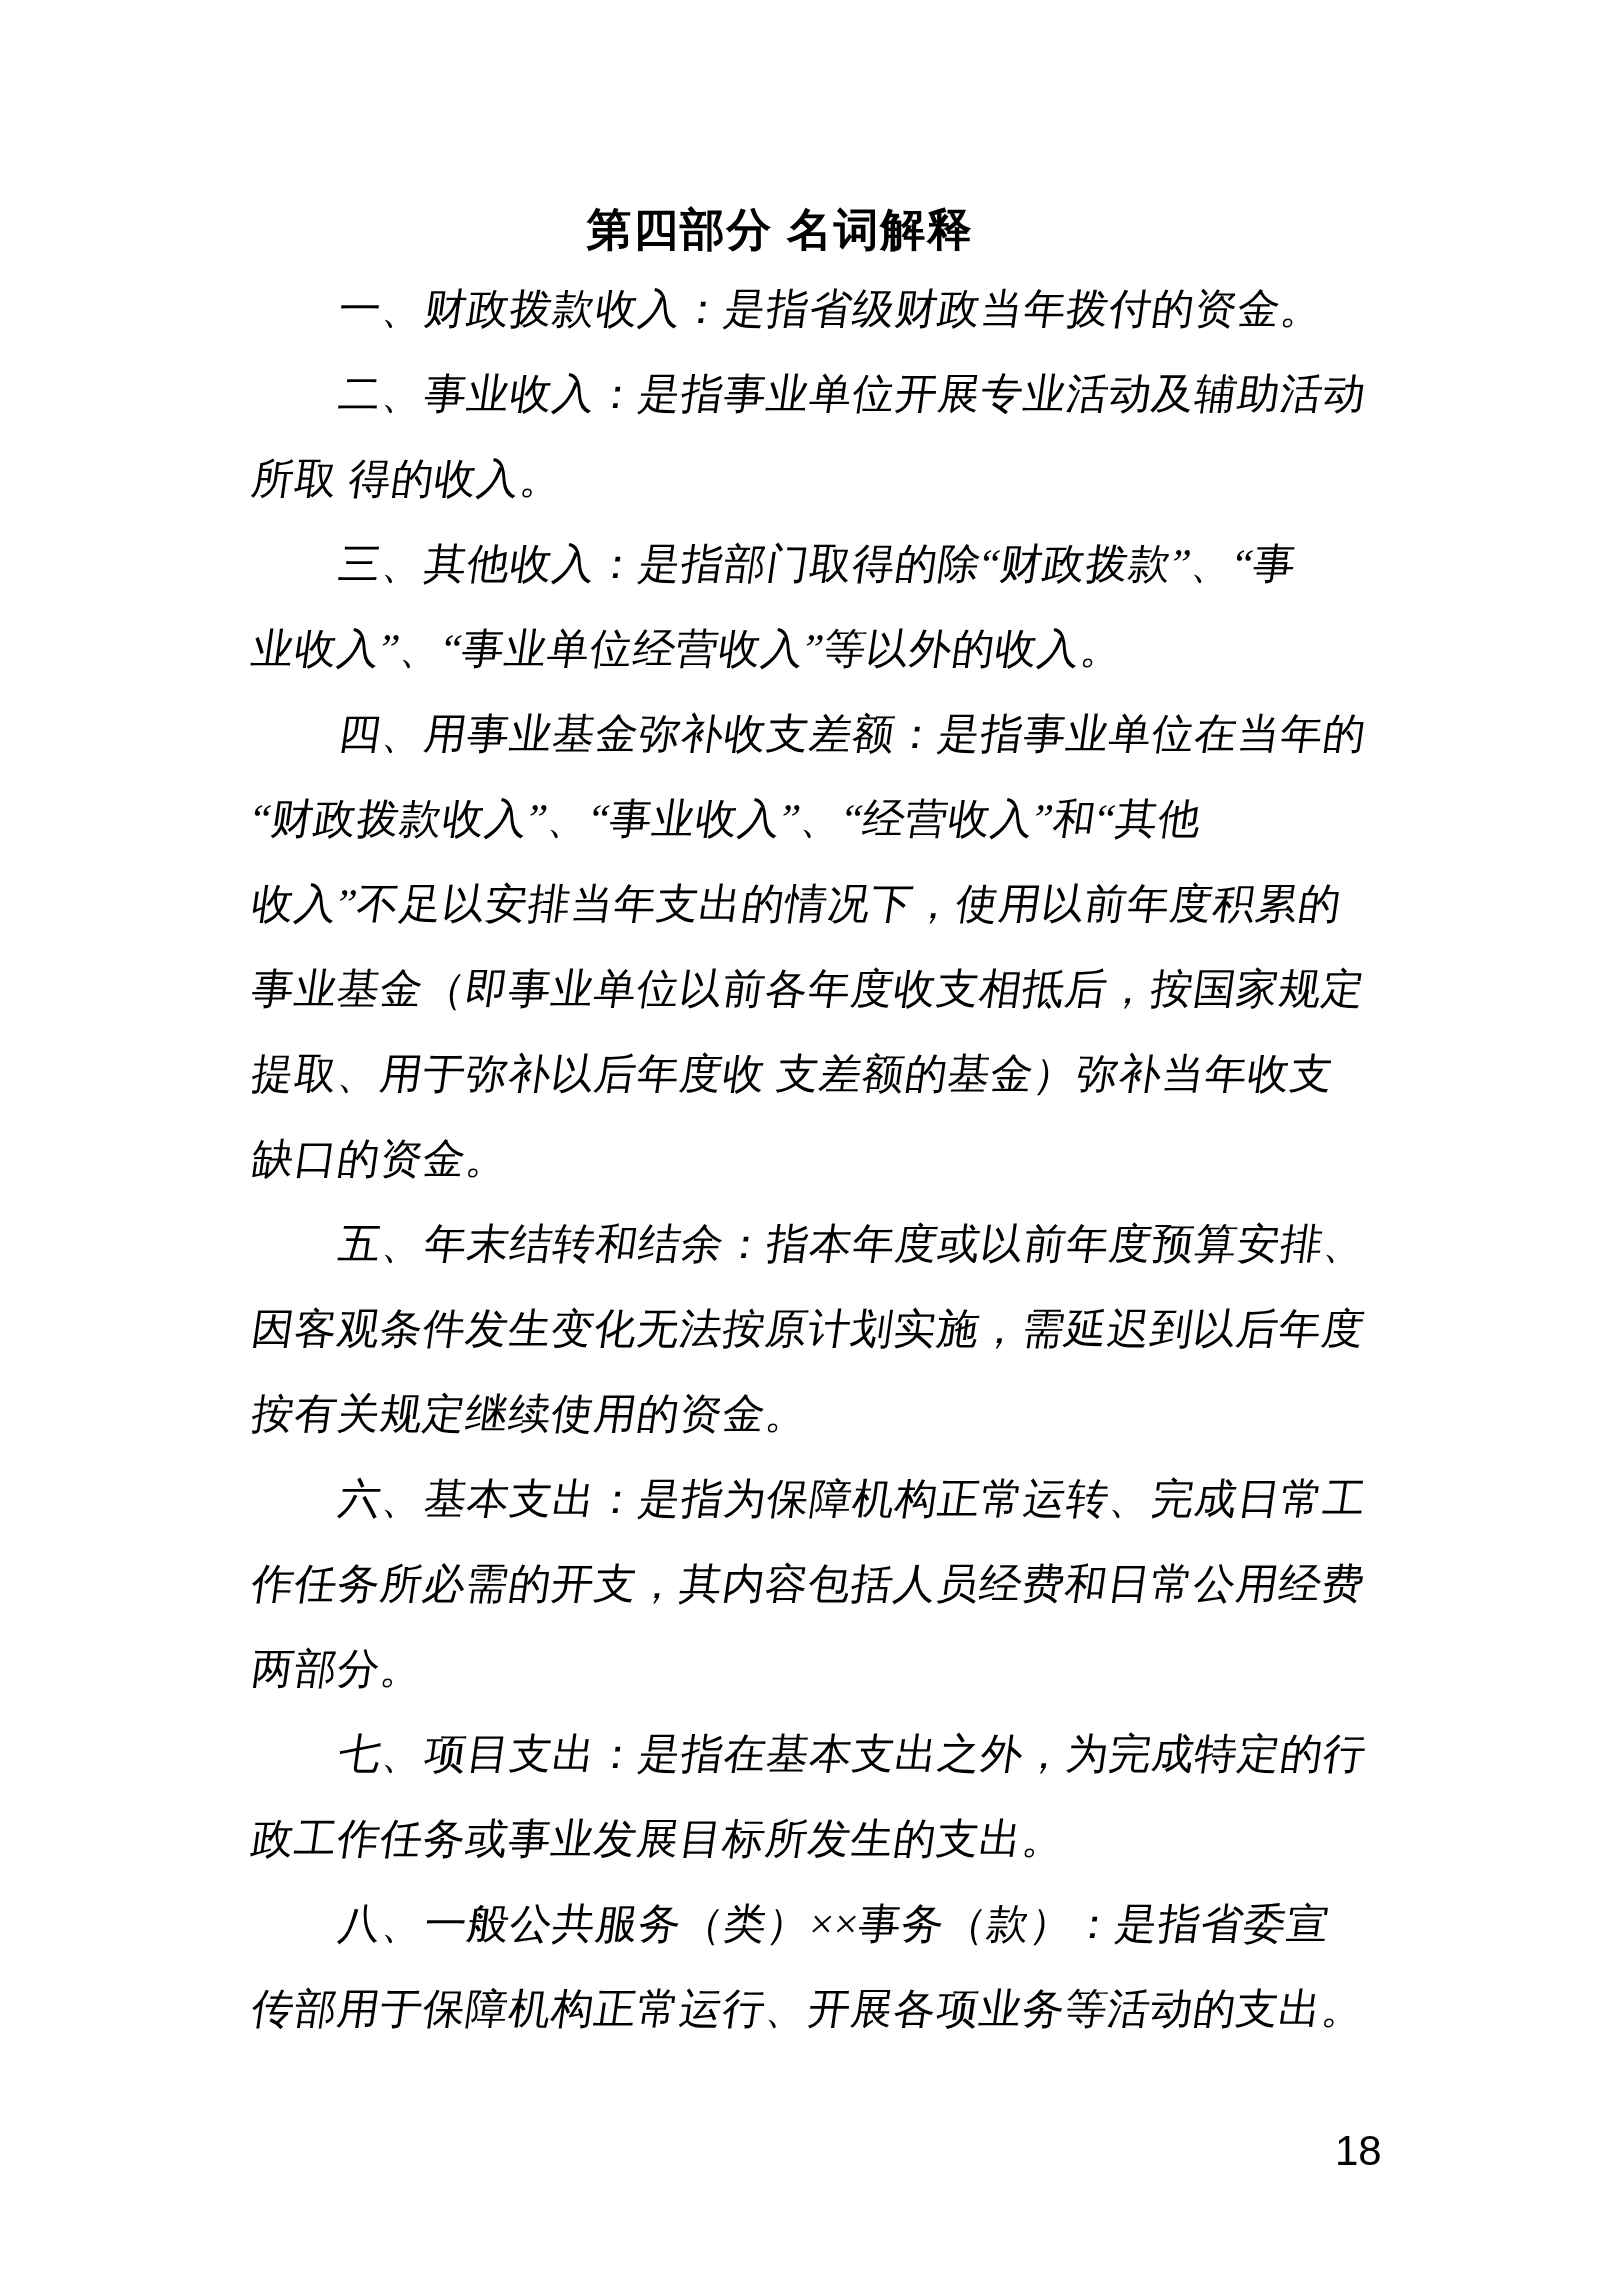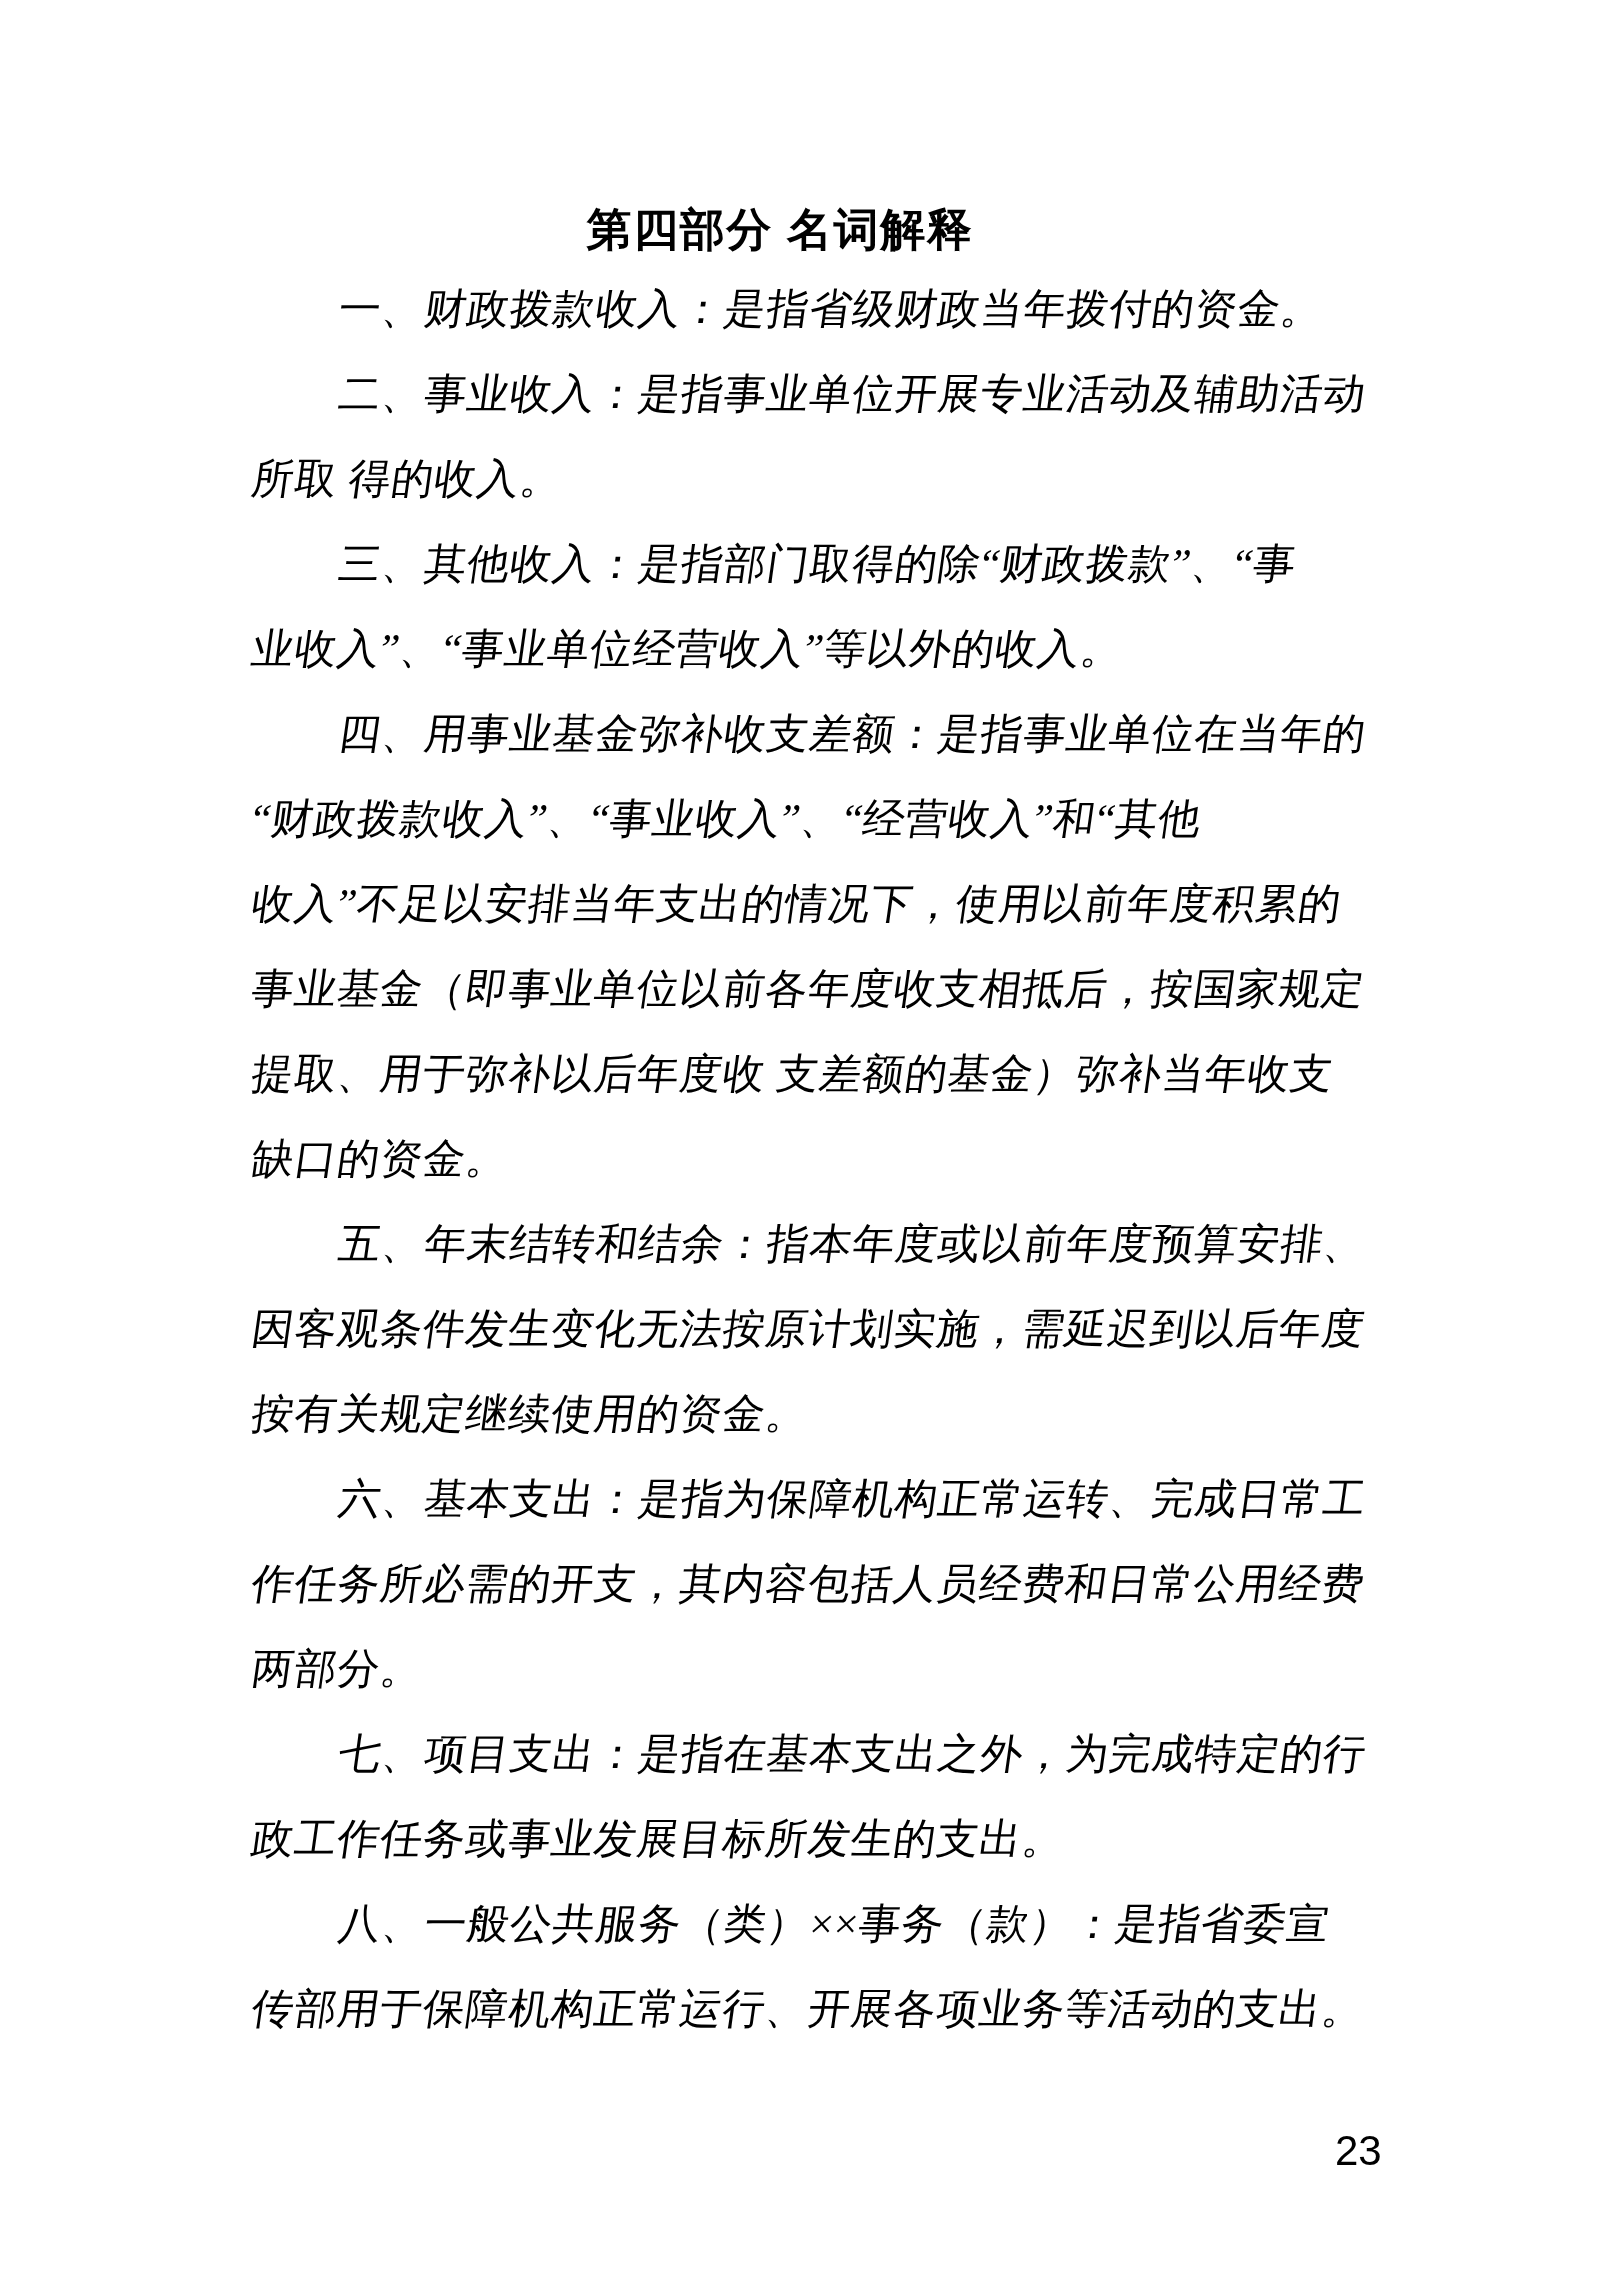--- a/index.html
+++ b/index.html
@@ -85,16 +85,16 @@
       <div class="line">按有关规定继续使用的资金。</div>
       <div class="line first">六、基本支出：是指为保障机构正常运转、完成日常工</div>
       <div class="line">作任务所必需的开支，其内容包括人员经费和日常公用经费</div>
       <div class="line">两部分。</div>
       <div class="line first">七、项目支出：是指在基本支出之外，为完成特定的行</div>
       <div class="line">政工作任务或事业发展目标所发生的支出。</div>
       <div class="line first">八、一般公共服务（类）××事务（款）：是指省委宣</div>
       <div class="line">传部用于保障机构正常运行、开展各项业务等活动的支出。</div>
     </div>
 
-  <div class="page-number">23</div>
+  <div class="page-number">18</div>
 
 </div>
 
 
 </body></html>

